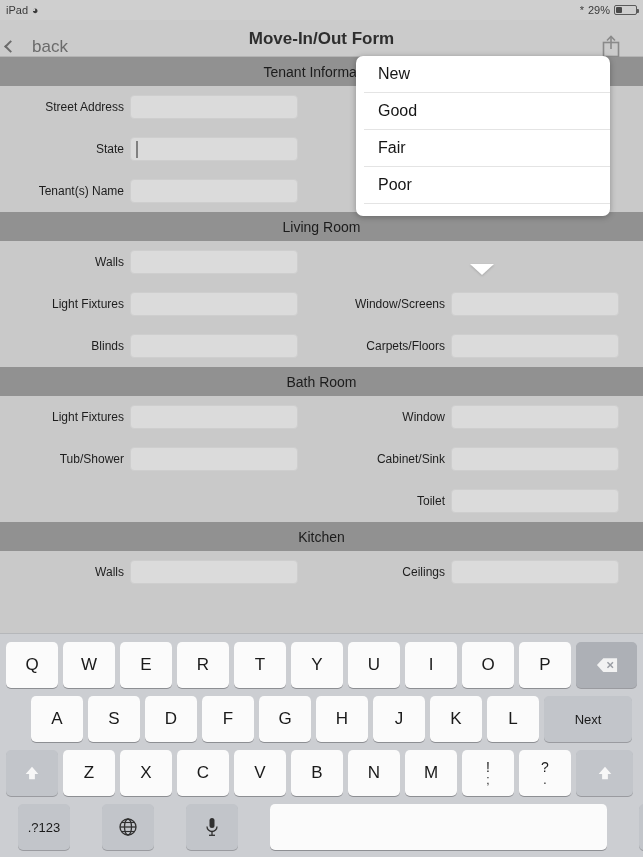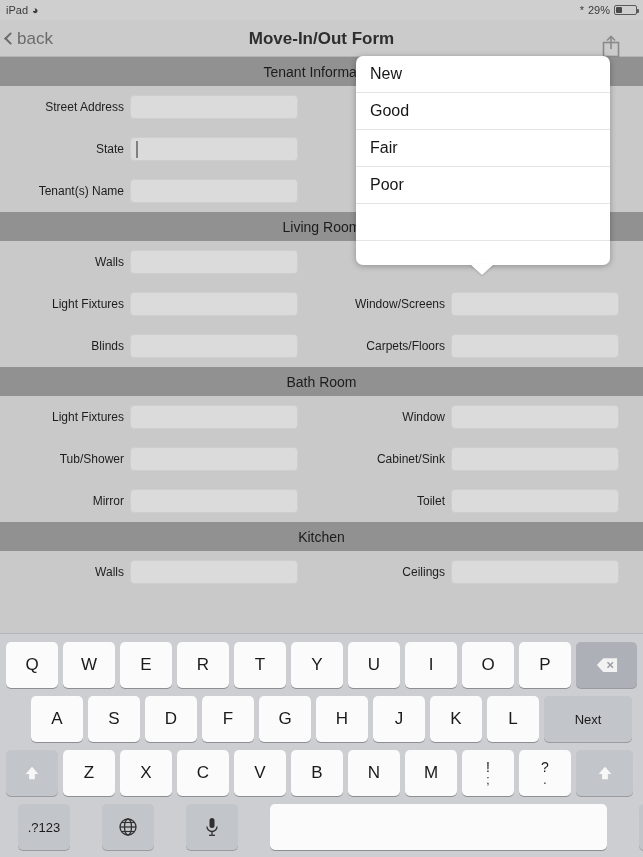--- a/index.html
+++ b/index.html
@@ -36,22 +36,22 @@
     width: 29%; background: #4a4a4a; border-radius: 1px;
   }
 
   
   .navbar {
     position: absolute; top: 20px; left: 0; width: 643px; height: 37px;
     background: #cbcbcb;
     border-bottom: 1px solid #b4b4b4;
   }
   .nav-back {
-    position: absolute; left: 6px; top: 0; height: 37px;
-    display: flex; align-items: center; gap: 1px;
+    position: absolute; left: 6px; top: 8px; height: 37px;
+    display: flex; align-items: center; gap: 16px;
     color: #6b6b6b; font-size: 17px;
   }
   .chev {
     display: inline-block; width: 9px; height: 9px;
     border-left: 2.4px solid #6b6b6b; border-bottom: 2.4px solid #6b6b6b;
     transform: rotate(45deg); margin-right: 1px;
   }
   .nav-title {
     position: absolute; left: 0; top: 0; width: 643px; height: 37px;
     display: flex; align-items: center; justify-content: center;
@@ -89,24 +89,24 @@
     position: relative;
   }
   .finput.focused::before {
     content: ""; position: absolute; left: 5px; top: 3px;
     width: 1.5px; height: 17px; background: #808080;
   }
 
   
   .popover {
     position: absolute; left: 356px; top: 56px;
-    width: 254px; height: 209px;
+    width: 254px; height: 160px;
     background: #ffffff; border-radius: 7px;
     box-shadow: 0 1px 6px rgba(0,0,0,0.30);
-    z-index: 40; overflow: hidden;
+    z-index: 40; overflow: hidden; padding-left: 8px;
   }
   .pop-item {
     height: 37px; display: flex; align-items: center;
     padding-left: 14px; font-size: 16px; color: #161616;
     border-bottom: 1px solid #e4e4e4;
   }
   .pop-item.blank { border-bottom: 1px solid #e4e4e4; }
   .pop-item.last { border-bottom: none; }
   .pop-arrow {
     position: absolute; left: 470px; top: 264px;
@@ -248,24 +248,20 @@
           <div class="cell left">
             <div class="flabel">Tub/Shower</div>
             <div class="finput"></div>
           </div>
           <div class="cell right">
             <div class="flabel">Cabinet/Sink</div>
             <div class="finput"></div>
           </div>
         </div>
         <div class="frow">
-          <div class="cell left">
-            <div class="flabel">Mirror</div>
-            <div class="finput"></div>
-          </div>
           <div class="cell right">
             <div class="flabel">Toilet</div>
             <div class="finput"></div>
           </div>
         </div>
       </div>
       <div class="sec-header">Kitchen</div>
       <div class="sec-body">
         <div class="frow">
           <div class="cell left">

